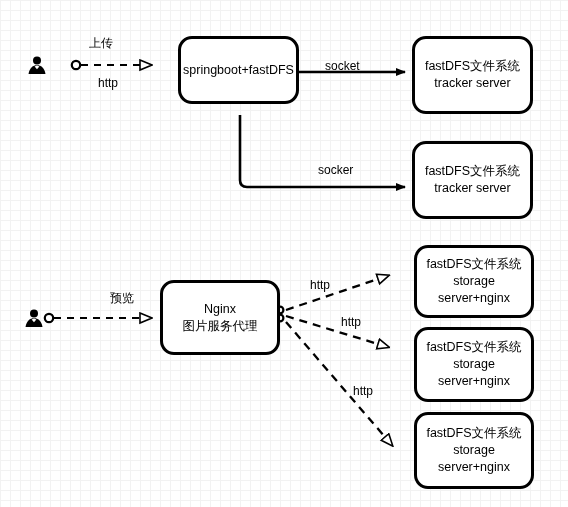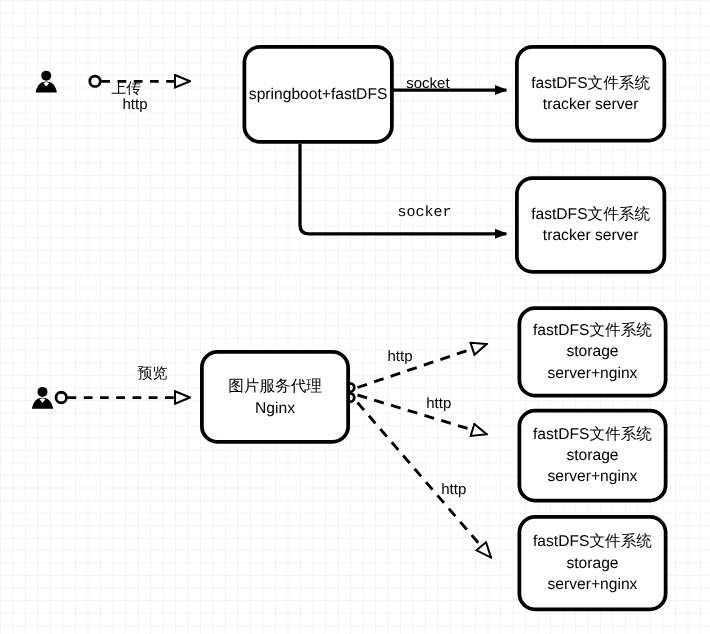--- a/index.html
+++ b/index.html
@@ -112,54 +112,54 @@
   </div>
 
   <div class="actor" style="left:23px; top:307px;">
     <svg width="22" height="22" viewBox="0 0 22 22" aria-hidden="true">
       <circle cx="11" cy="6.5" r="4" fill="#000000"></circle>
       <path d="M2.5,20 C3.6,13.6 7,11.2 11,11.2 C15,11.2 18.4,13.6 19.5,20 Z" fill="#000000"></path>
       <path d="M8.6,12.4 L11,15.2 L13.4,12.4 L11,11.6 Z" fill="#ffffff"></path>
     </svg>
   </div>
 
-  <div class="edge-label" style="left:89px; top:35px;margin-top:27px;">上传</div>
+  <div class="edge-label" style="left:89px; top:35px;">上传</div>
   <div class="edge-label" style="left:98px; top:76px;">http</div>
 
   <div class="edge-label" style="left:325px; top:59px;">socket</div>
-  <div class="edge-label" style="left:318px; top:163px;font-family:Liberation Mono, monospace;">socker</div>
+  <div class="edge-label" style="left:318px; top:163px;">socker</div>
 
   <div class="edge-label" style="left:80px; top:290px;margin-left:30px;">预览</div>
 
   <div class="edge-label" style="left:310px; top:278px;">http</div>
   <div class="edge-label" style="left:341px; top:315px;">http</div>
   <div class="edge-label" style="left:353px; top:384px;">http</div>
 
-  <div class="node" style="left:178px; top:36px; width:121px; height:79px;margin-left:16px;">
+  <div class="node" style="left:178px; top:36px; width:121px; height:68px;">
     <span>springboot+fastDFS</span>
   </div>
 
   <div class="node" style="left:412px; top:36px; width:121px; height:78px;">
     <div>
       <span>fastDFS文件系统</span>
       <span>tracker server</span>
     </div>
   </div>
 
   <div class="node" style="left:412px; top:141px; width:121px; height:78px;">
     <div>
       <span>fastDFS文件系统</span>
       <span>tracker server</span>
     </div>
   </div>
 
   <div class="node" style="left:160px; top:280px; width:120px; height:75px;">
     <div>
+      <span>Nginx</span>
       <span>图片服务代理</span>
-      <span>Nginx</span>
     </div>
   </div>
 
   <div class="node" style="left:414px; top:245px; width:120px; height:73px;">
     <div>
       <span>fastDFS文件系统</span>
       <span>storage server+nginx</span>
     </div>
   </div>
 

